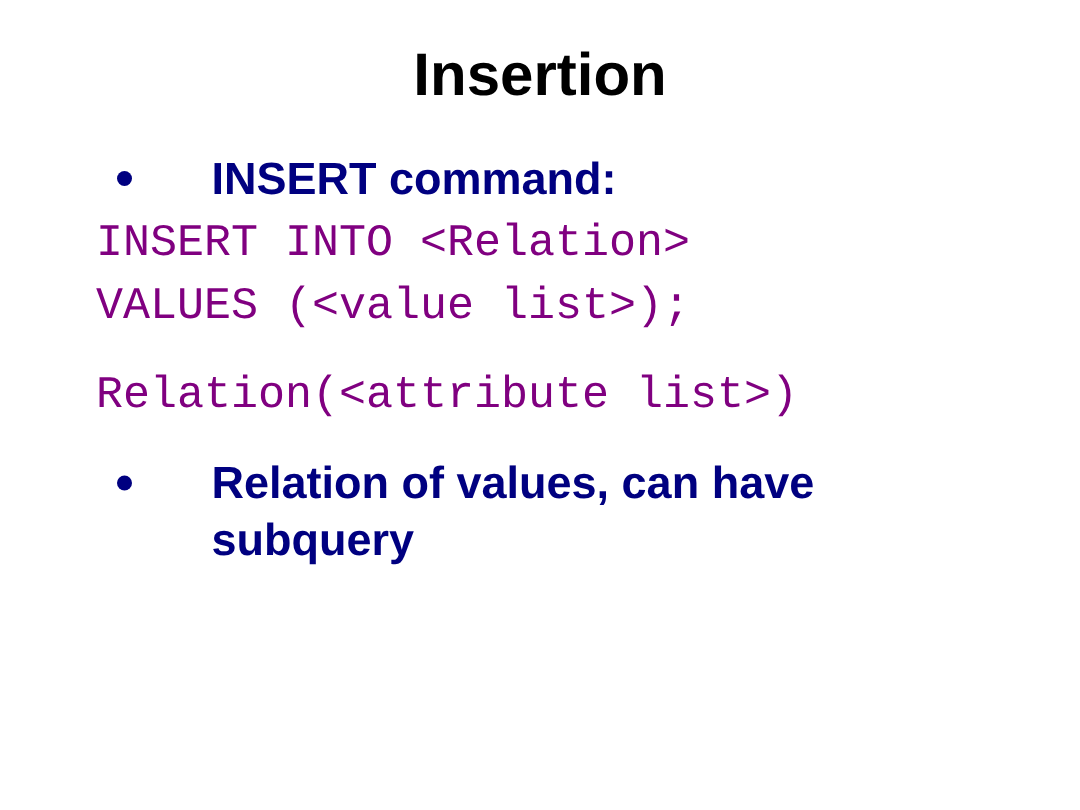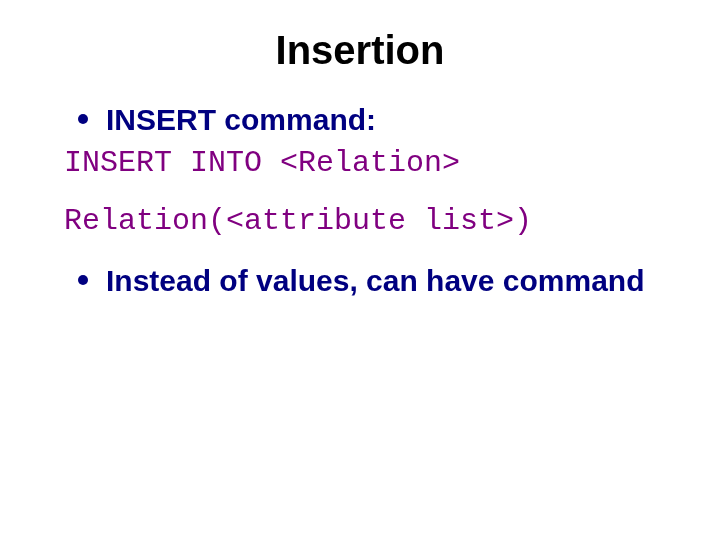--- a/index.html
+++ b/index.html
@@ -22,20 +22,21 @@
     text-align: center;
     font-size: 40px;
     font-weight: bold;
     color: #000000;
     margin: 8px 0 28px 0;
   }
   .bullet-row {
     display: flex;
     align-items: flex-start;
     margin: 4px 0 4px 18px;
+    gap: 35px;
   }
   .bullet-dot {
     width: 10px;
     height: 10px;
     border-radius: 50%;
     background: #000080;
     margin-top: 13px;
     margin-right: 18px;
     flex-shrink: 0;
   }
@@ -65,30 +66,31 @@
 <div class="slide">
 
   <div class="title">Insertion</div>
 
   <div class="block">
     <div class="bullet-row">
       <div class="bullet-dot"></div>
       <div class="bullet-text">INSERT command:</div>
     </div>
     <div class="code">INSERT INTO &lt;Relation&gt;</div>
+    <div class="code">VALUES (&lt;value list&gt;);</div>
   </div>
 
   <div class="gap-sm"></div>
 
   <div class="block">
     <div class="code">Relation(&lt;attribute list&gt;)</div>
   </div>
 
   <div class="gap-sm"></div>
 
   <div class="block">
     <div class="bullet-row">
       <div class="bullet-dot"></div>
-      <div class="bullet-text">Instead of values, can have command</div>
+      <div class="bullet-text">Relation of values, can have subquery</div>
     </div>
   </div>
 
 </div>
 
 </body></html>

